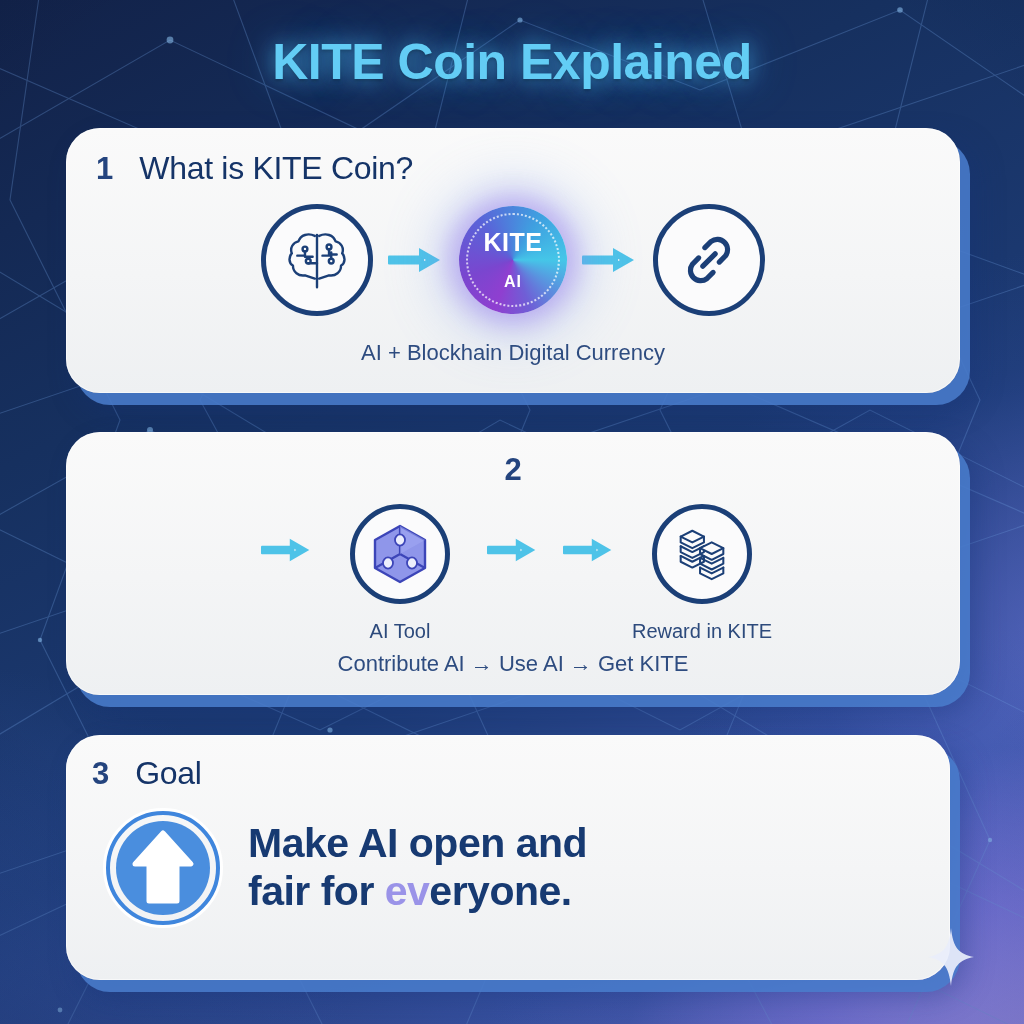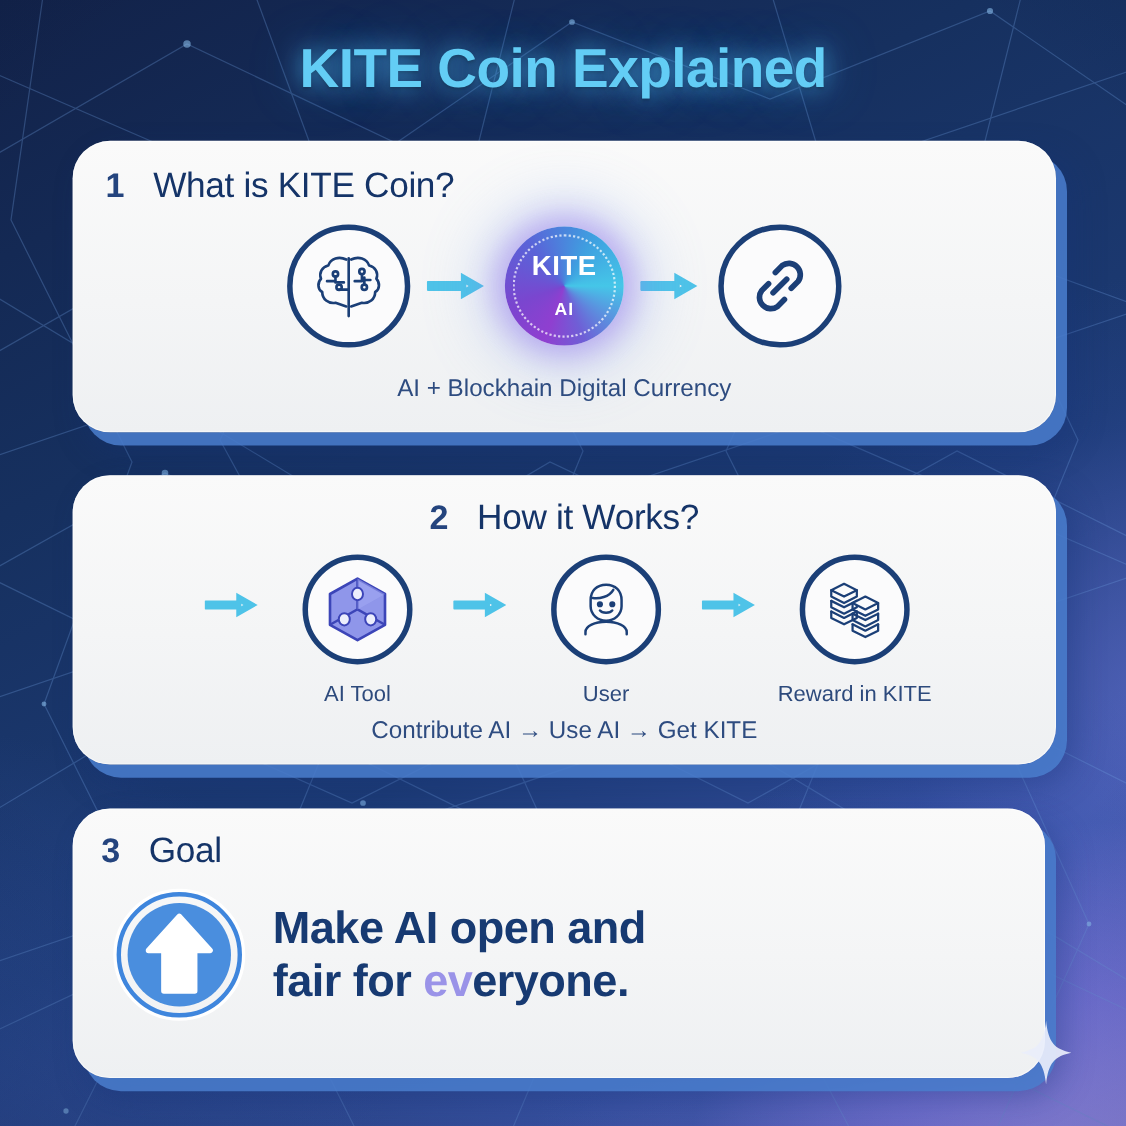--- a/index.html
+++ b/index.html
@@ -219,21 +219,20 @@
         </svg>
       </div>
     </div>
 
     <div class="cap1">AI + Blockhain Digital Currency</div>
   </div>
 
   <div class="card" id="card2">
     <div class="card-head">
       <span class="num">2</span>
-      <span class="head-text">How it Works?</span>
     </div>
 
     <div class="flow2">
 
 
       <div class="arrow-wrap2">
         <svg width="52" height="28" viewBox="0 0 56 30" fill="#4ec3e8">
           <rect x="0" y="10.5" width="36" height="9" rx="1"></rect>
           <path d="M31 3 L52 15 L31 27 L31 19 L38 15 L31 11 Z"></path>
         </svg>
@@ -254,33 +253,20 @@
         <div class="step-label">AI Tool</div>
       </div>
 
       <div class="arrow-wrap2">
         <svg width="52" height="28" viewBox="0 0 56 30" fill="#4ec3e8">
           <rect x="0" y="10.5" width="36" height="9" rx="1"></rect>
           <path d="M31 3 L52 15 L31 27 L31 19 L38 15 L31 11 Z"></path>
         </svg>
       </div>
 
-      <div class="step">
-        <div class="circ2">
-          <svg width="60" height="62" viewBox="0 0 64 64" fill="none" stroke="#1b3f77" stroke-width="2.4" stroke-linecap="round" stroke-linejoin="round">
-            <path d="M32 8c-9 0-15 6-15 15v6c0 8 7 14 15 14s15-6 15-14v-6c0-9-6-15-15-15z"></path>
-            <path d="M19 21c6 1 16-1 20-8"></path>
-            <circle cx="26" cy="27" r="1.8" fill="#1b3f77"></circle>
-            <circle cx="38" cy="27" r="1.8" fill="#1b3f77"></circle>
-            <path d="M26 33c2 3 10 3 12 0"></path>
-            <path d="M12 56v-2c0-6 9-10 20-10s20 4 20 10v2"></path>
-          </svg>
-        </div>
-        <div class="step-label">User</div>
-      </div>
 
       <div class="arrow-wrap2">
         <svg width="52" height="28" viewBox="0 0 56 30" fill="#4ec3e8">
           <rect x="0" y="10.5" width="36" height="9" rx="1"></rect>
           <path d="M31 3 L52 15 L31 27 L31 19 L38 15 L31 11 Z"></path>
         </svg>
       </div>
 
       <div class="step">
         <div class="circ2">

